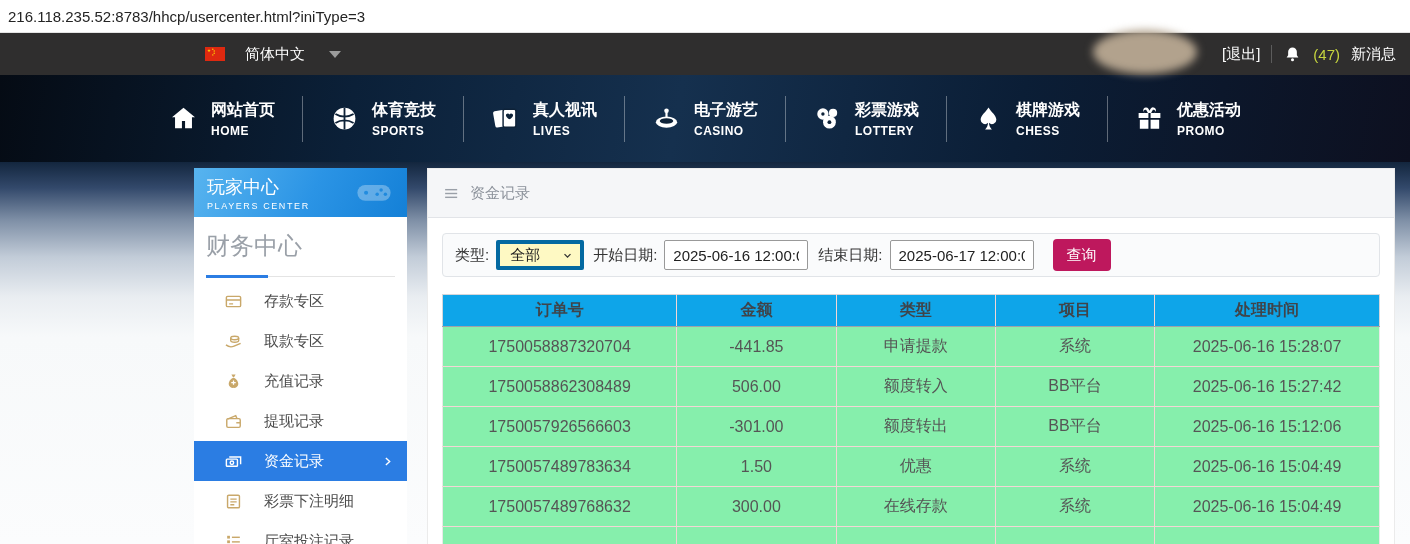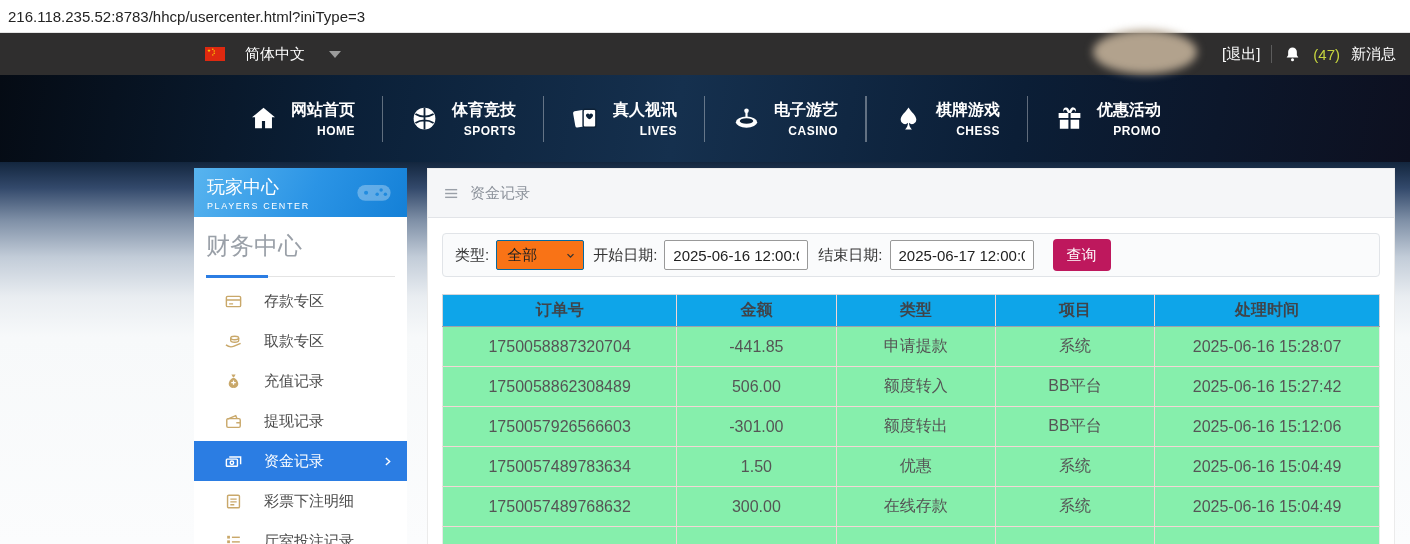--- a/index.html
+++ b/index.html
@@ -24,21 +24,21 @@
   .bell { width:19px; height:19px; color:#fff; }
   .bell svg, .flag svg { width:100%; height:100%; display:block; }
   .msg-count { color:#c6d53f; }
 
   
   .navbar { height:87px; display:flex; align-items:center; justify-content:center;
     background:linear-gradient(100deg,#050b14 0%,#0b2038 25%,#15304e 48%,#0b1e36 72%,#0d1020 100%); }
   .nav-item { display:flex; align-items:center; gap:13px; padding:0 27px; cursor:pointer; }
   .nav-icon { width:29px; height:29px; color:#fff; flex:0 0 auto; }
   .nav-icon svg { width:100%; height:100%; display:block; }
-  .nav-text { text-align:right; }
+  .nav-text { text-align:left; }
   .nav-zh { font-size:16px; font-weight:bold; color:#fff; }
   .nav-en { font-size:12px; font-weight:bold; color:#fff; margin-top:3px; letter-spacing:.5px; }
   .nav-divider { width:1px; height:46px; background:rgba(255,255,255,.35); }
 
   
   .page { position:relative; height:382px;
     background:linear-gradient(to bottom,#13263e 0px,#33496b 26px,#7e8fa6 58px,#c2ccd8 95px,#e9edf1 135px,#f7f9fa 175px,#fbfcfd 100%); }
 
   
   .sidebar { position:absolute; left:194px; top:6px; bottom:0; width:213px; background:#fff; }
@@ -65,21 +65,21 @@
   .main { position:absolute; left:427px; right:15px; top:6px; bottom:0; background:#fff;
     border:1px solid #ebebeb; border-bottom:none; overflow:hidden; }
   .breadcrumb { height:49px; background:#f5f6f8; border-bottom:1px solid #e2e4e8;
     display:flex; align-items:center; gap:10px; padding-left:15px; color:#8a9099; font-size:15px; }
   .hamburger { width:17px; height:17px; color:#9aa0a8; }
   .hamburger svg { width:100%; height:100%; display:block; }
 
   .filterbar { margin:15px 14px 17px 14px; height:44px; border:1px solid #e1e4e8; border-radius:4px;
     background:#fafbfc; display:flex; align-items:center; padding:0 12px; font-size:15px; color:#333; }
   .f-label { margin-right:7px; }
-  .fake-select { width:88px; height:30px; border:1px solid #0369a1; border-radius:2px; background:#f97316;
+  .fake-select { width:88px; height:30px; border:4px solid #0369a1; border-radius:2px; background:#fef9c3;
     display:flex; align-items:center; justify-content:space-between; padding:0 7px 0 10px;
     margin-right:9px; cursor:pointer; color:#222; }
   .sel-caret { width:11px; height:11px; }
   .sel-caret svg { width:100%; height:100%; display:block; }
   .filter-input { width:144px; height:30px; border:1px solid #999; border-radius:2px; padding:0 8px;
     font-size:15px; color:#222; background:#fff; margin-right:10px;
     font-family:"Liberation Sans","DejaVu Sans",sans-serif; }
   .search-btn { height:32px; background:#be185d; color:#fff; border:none; border-radius:4px;
     font-size:15px; padding:0 14px; margin-left:9px; cursor:pointer;
     font-family:"Liberation Sans","DejaVu Sans",sans-serif; }
@@ -180,20 +180,35 @@
           <ellipse cx="12" cy="15" rx="8.8" ry="4.6" fill="currentColor"></ellipse>
           <ellipse cx="12" cy="14" rx="5.6" ry="2.3" fill="#0e2238"></ellipse>
         </svg>
       </span>
       <div class="nav-text">
         <div class="nav-zh">电子游艺</div>
         <div class="nav-en">CASINO</div>
       </div>
     </div>
     <div class="nav-divider"></div>
+    <div class="nav-item">
+      <span class="nav-icon">
+        <svg viewBox="0 0 24 24">
+          <circle cx="8.2" cy="8.3" r="4.7" fill="currentColor"></circle>
+          <circle cx="16.6" cy="7.4" r="3.4" fill="currentColor"></circle>
+          <circle cx="13.6" cy="15" r="5.3" fill="currentColor"></circle>
+          <circle cx="8.2" cy="8.3" r="1.4" fill="#0e2238"></circle>
+          <circle cx="13.6" cy="15" r="1.6" fill="#0e2238"></circle>
+        </svg>
+      </span>
+      <div class="nav-text">
+        <div class="nav-zh">彩票游戏</div>
+        <div class="nav-en">LOTTERY</div>
+      </div>
+    </div>
     <div class="nav-divider"></div>
     <div class="nav-item">
       <span class="nav-icon">
         <svg viewBox="0 0 24 24">
           <path fill="currentColor" d="M12 2.8C9.5 7 5.5 9.2 5.5 13a3.6 3.6 0 0 0 6.1 2.6c-.1 2.4-.9 4-2.4 5.6h5.6c-1.5-1.6-2.3-3.2-2.4-5.6A3.6 3.6 0 0 0 18.5 13c0-3.8-4-6-6.5-10.2z"></path>
         </svg>
       </span>
       <div class="nav-text">
         <div class="nav-zh">棋牌游戏</div>
         <div class="nav-en">CHESS</div>

